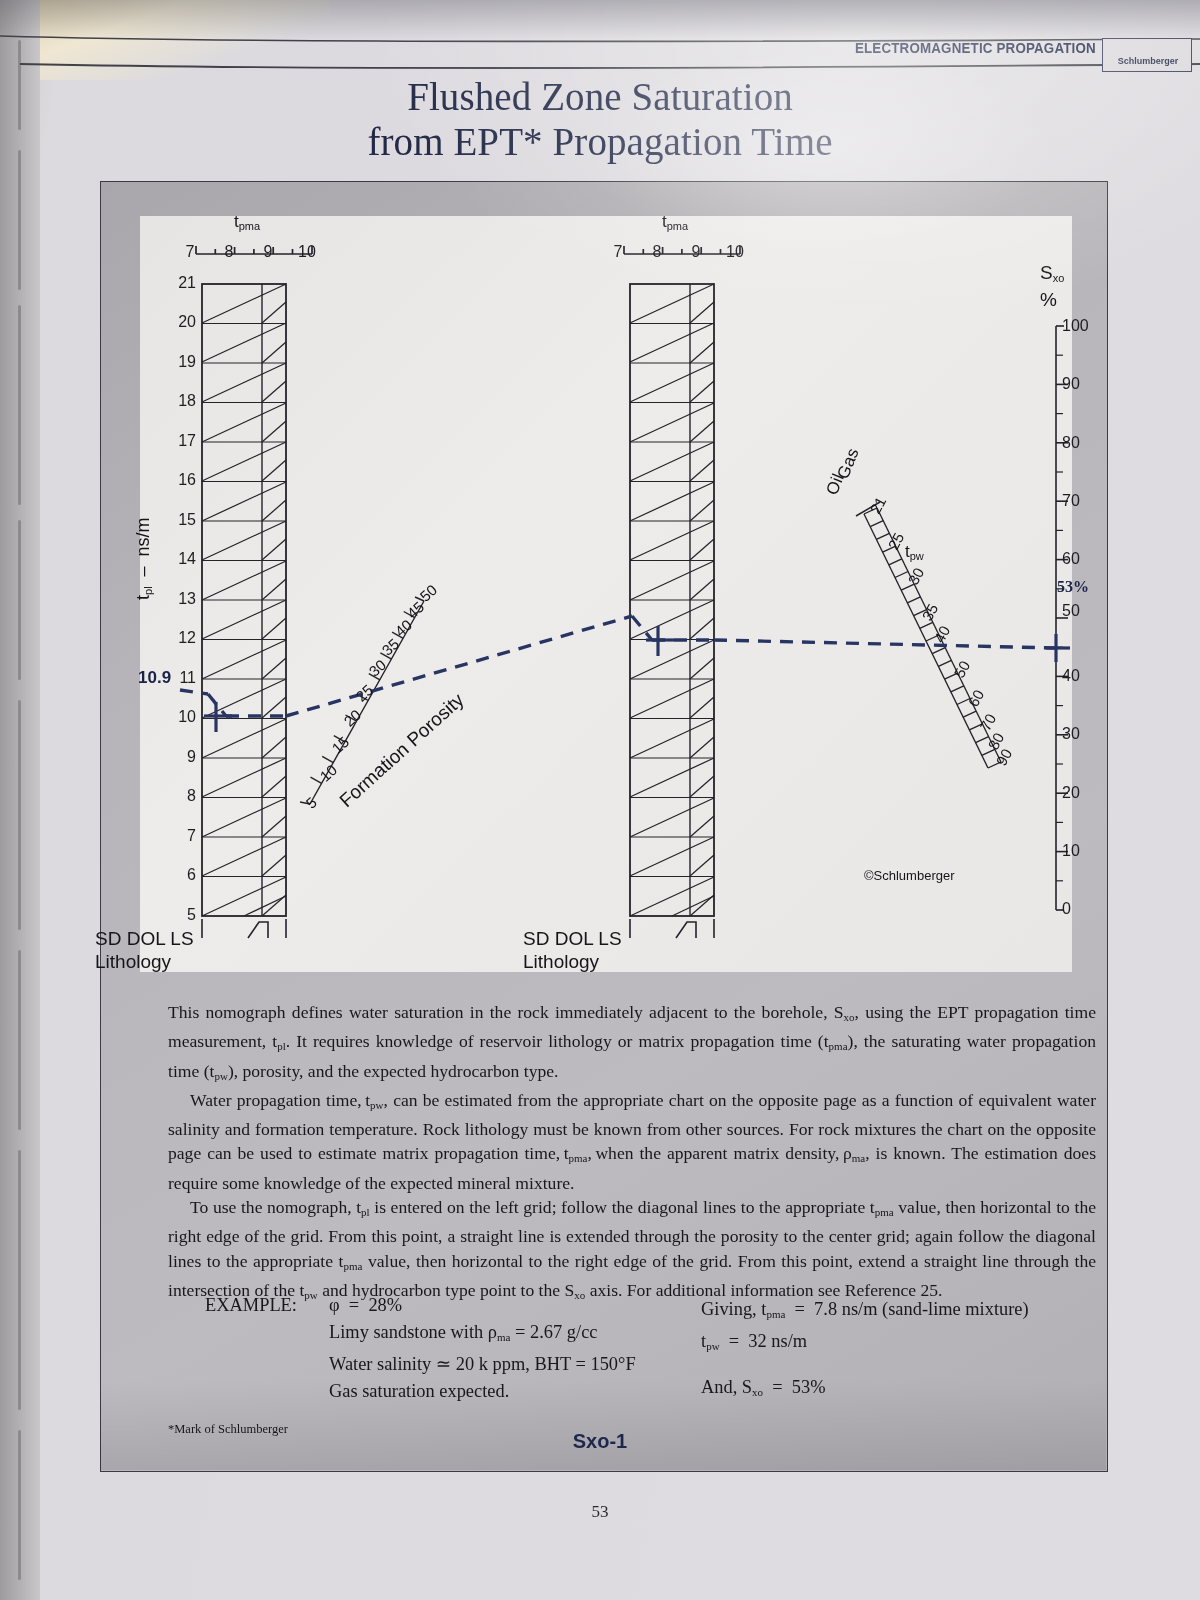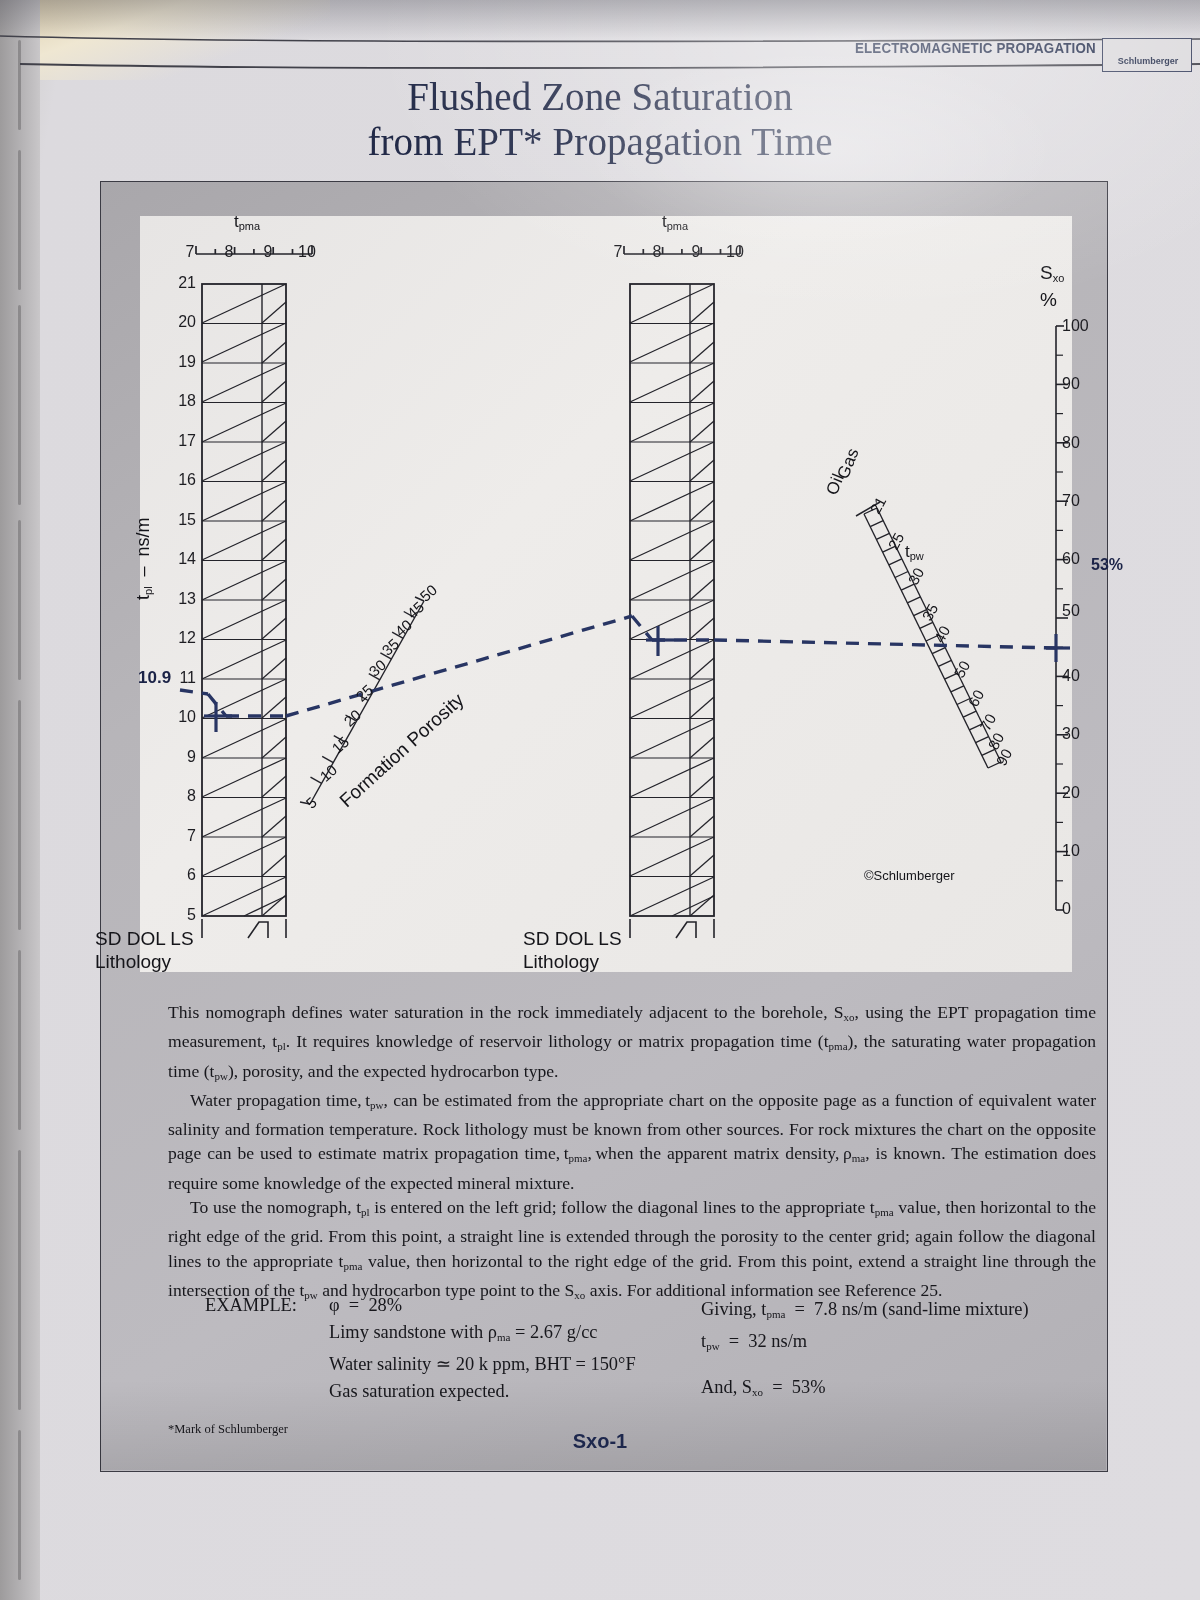--- a/index.html
+++ b/index.html
@@ -64,22 +64,22 @@
   #fp-label{position:absolute;left:350px;top:790px;font-family:"Liberation Sans",sans-serif;
      font-size:19px;color:#15151a;transform:rotate(-42deg);transform-origin:left bottom;white-space:nowrap;}
   #tpw-cap{position:absolute;left:905px;top:498px;font-family:"Liberation Sans",sans-serif;
      font-size:17px;color:#15151a;margin-top:44px;}
   #gas-lab{position:absolute;left:852px;top:462px;font-family:"Liberation Sans",sans-serif;
      font-size:17px;color:#15151a;transform:rotate(-68deg);transform-origin:left bottom;white-space:nowrap;}
   #oil-lab{position:absolute;left:841px;top:478px;font-family:"Liberation Sans",sans-serif;
      font-size:17px;color:#15151a;transform:rotate(-68deg);transform-origin:left bottom;white-space:nowrap;}
   #copy{position:absolute;left:864px;top:868px;font-family:"Liberation Sans",sans-serif;
      font-size:13px;color:#15151a;}
-  #val-right{position:absolute;left:1057px;top:556px;font-family:Liberation Sans, sans-serif;
-     font-weight:700;font-size:16px;color:#1b2347;margin-left:34px;}
+  #val-right{position:absolute;left:1057px;top:578px;font-family:Liberation Serif, serif;
+     font-weight:700;font-size:16px;color:#1b2347;}
   .por-num{position:absolute;font-family:"Liberation Sans",sans-serif;font-size:15px;color:#15151a;
      transform:rotate(-42deg);transform-origin:left center;}
   .tpw-num{position:absolute;font-family:"Liberation Sans",sans-serif;font-size:15px;color:#15151a;
      transform:rotate(-62deg);transform-origin:left center;}
 
   
   #body-text{position:absolute;left:168px;top:1000px;width:928px;color:#17171c;
      font-family:"Liberation Serif",serif;font-size:17.6px;line-height:24.3px;text-align:justify;}
   #body-text p{margin:0;}
   #body-text p.ind{text-indent:22px;}
@@ -488,18 +488,19 @@
     </div>
     <div class="ex-right">
       <span class="ex-row">Giving, t<span class="sub">pma</span> &nbsp;=&nbsp; 7.8 ns/m (sand-lime mixture)</span>
       <span class="ex-row">t<span class="sub">pw</span> &nbsp;=&nbsp; 32 ns/m</span>
       <span class="ex-row" style="margin-top:14px;display:block">And, S<span class="sub">xo</span> &nbsp;=&nbsp; 53%</span>
     </div>
   </div>
 
   <div id="mark">*Mark of Schlumberger</div>
   <div id="sxo1">Sxo-1</div>
+  <div id="pagenum">53</div>
 
   <div class="panel-shadow"></div>
   <div class="glare"></div>
   <div class="glare2"></div>
   <div class="topshadow"></div>
 </div>
 
 </body></html>

